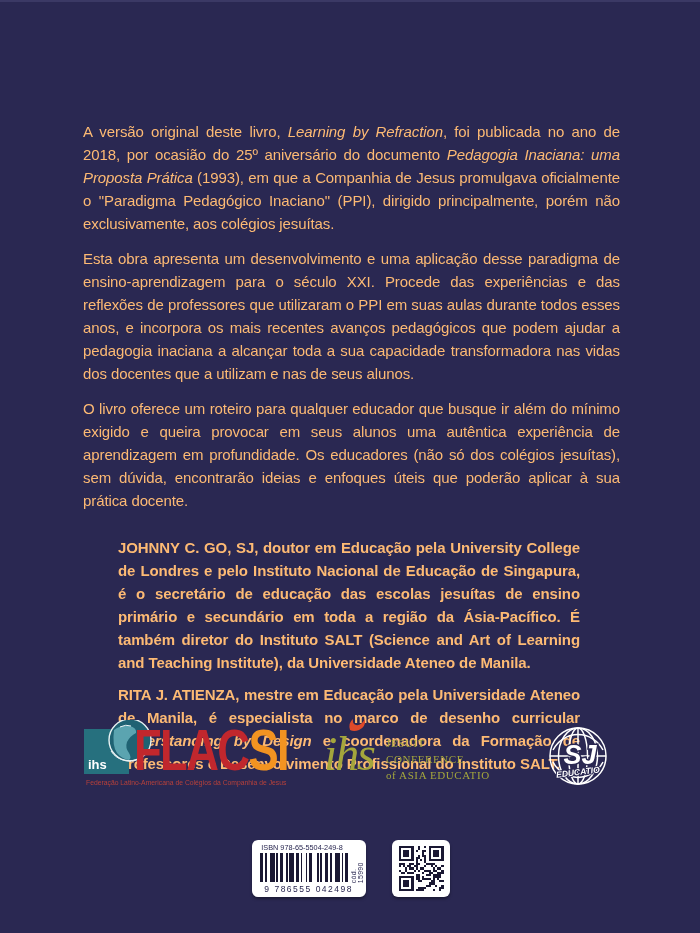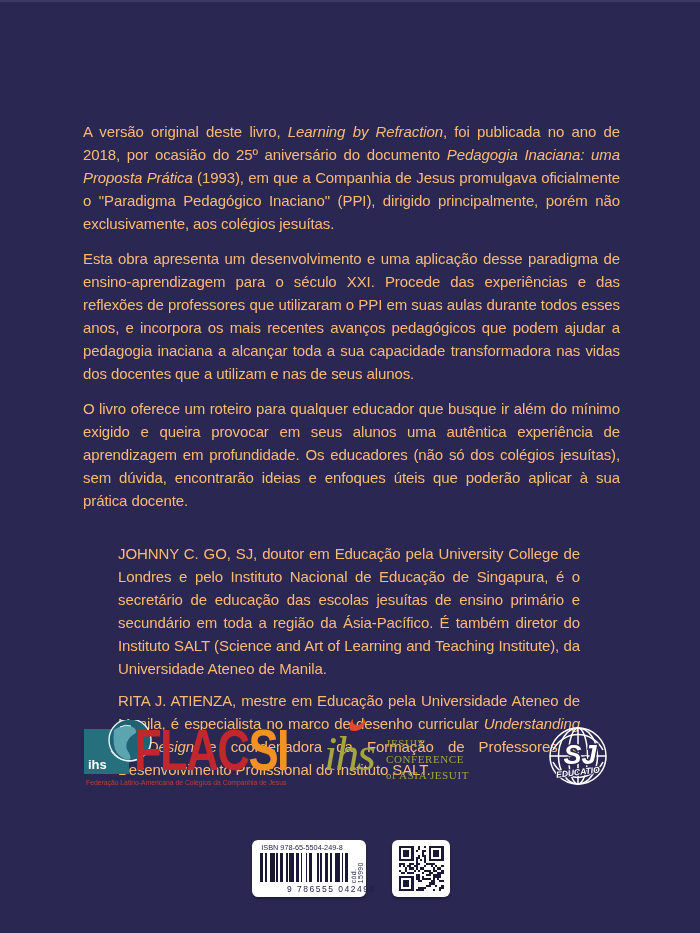--- a/index.html
+++ b/index.html
@@ -11,21 +11,21 @@
   .top-edge{position:absolute;top:0;left:0;width:700px;height:2px;background:#4c4a78;opacity:.5;}
 
   
   .content{
     position:absolute;left:83px;top:120px;width:537px;
     color:#fdba74;font-size:15px;line-height:23px;text-align:justify;
     letter-spacing:-0.1px;
   }
   .content p{margin:0 0 12px 0;}
   .content i{font-style:italic;}
-  .bios{margin-top:30px;margin-left:35px;width:462px;}
+  .bios{margin-top:24px;margin-left:35px;width:462px;font-weight:bold;}
   .bios p{margin:0 0 9px 0;}
 
   
   .flacsi{position:absolute;left:84px;top:718px;width:215px;height:75px;}
   .flacsi-icon{position:absolute;left:0;top:2px;}
   .flacsi-word{
     position:absolute;left:50px;top:3px;font-size:58px;font-weight:800;line-height:1;
     letter-spacing:-2px;transform:scaleX(.78);transform-origin:left top;white-space:nowrap;
   }
   .flacsi-tagline{
@@ -52,22 +52,22 @@
 
   
   .isbn-box{
     position:absolute;left:252px;top:840px;width:114px;height:57px;
     background:#fff;border-radius:6px;box-shadow:0 2px 3px rgba(0,0,0,.35);
   }
   .isbn-label{position:absolute;top:3px;left:3px;width:98px;text-align:center;
     font-size:7.6px;letter-spacing:0;white-space:nowrap;transform:scaleX(.96);transform-origin:left top;}
   .bars{position:absolute;left:8px;top:13px;width:90px;height:29px;display:flex;align-items:stretch;}
   .bars span{height:100%;}
-  .isbn-digits{position:absolute;top:44px;left:3px;width:98px;text-align:left;
-    font-size:8.5px;letter-spacing:1.5px;white-space:nowrap;margin-left:32px;}
+  .isbn-digits{position:absolute;top:44px;left:3px;width:98px;text-align:right;
+    font-size:8.5px;letter-spacing:1.5px;white-space:nowrap;}
   .cod-label{position:absolute;right:2px;top:50%;transform:translateY(-50%) ;
     writing-mode:vertical-rl;}
   .cod-label span{display:inline-block;transform:rotate(180deg);font-size:7px;letter-spacing:.3px;}
   .qr-box{
     position:absolute;left:392px;top:840px;width:58px;height:57px;
     background:#fff;border-radius:6px;box-shadow:0 2px 3px rgba(0,0,0,.35);
   }
   .qr-box svg{position:absolute;left:6px;top:6px;}
 </style>
 </head>
@@ -99,21 +99,21 @@
 </div>
 
 <div class="jcap">
   <div class="jcap-ihs" style="color:#a4a63c">ihs</div>
   <svg class="jcap-flame" width="22" height="18" viewBox="0 0 22 18">
     <path d="M6 16 q-2 -7 3 -11 q-1 5 3 6 q5 1 9 -6 q1 8 -6 11 q-5 2 -9 0z" fill="#e04a2a"></path>
   </svg>
   <div class="jcap-text" style="color:#a4a63c">
     <div>JESUIT</div>
     <div>CONFERENCE</div>
-    <div>of ASIA JESUIT</div>
+    <div>of ASIA EDUCATIO</div>
   </div>
 </div>
 
 <svg class="sj-logo" width="64" height="62" viewBox="0 0 64 62">
   <g stroke="#ffffff" stroke-width="1.5" fill="none">
     <circle cx="31" cy="30" r="28"></circle>
     <ellipse cx="31" cy="30" rx="19.5" ry="28"></ellipse>
     <ellipse cx="31" cy="30" rx="9.5" ry="28"></ellipse>
     <line x1="31" y1="2" x2="31" y2="58"></line>
     <path d="M6 17 a28 28 0 0 1 50 0" transform="translate(0,7)"></path>

